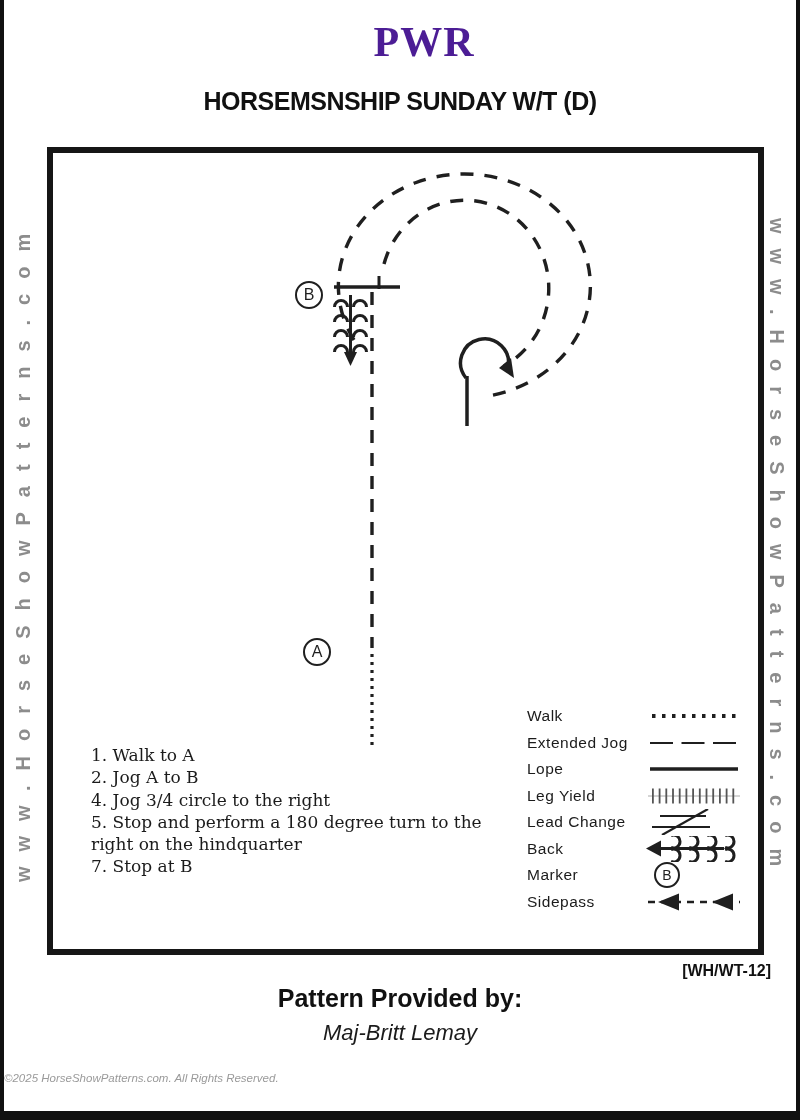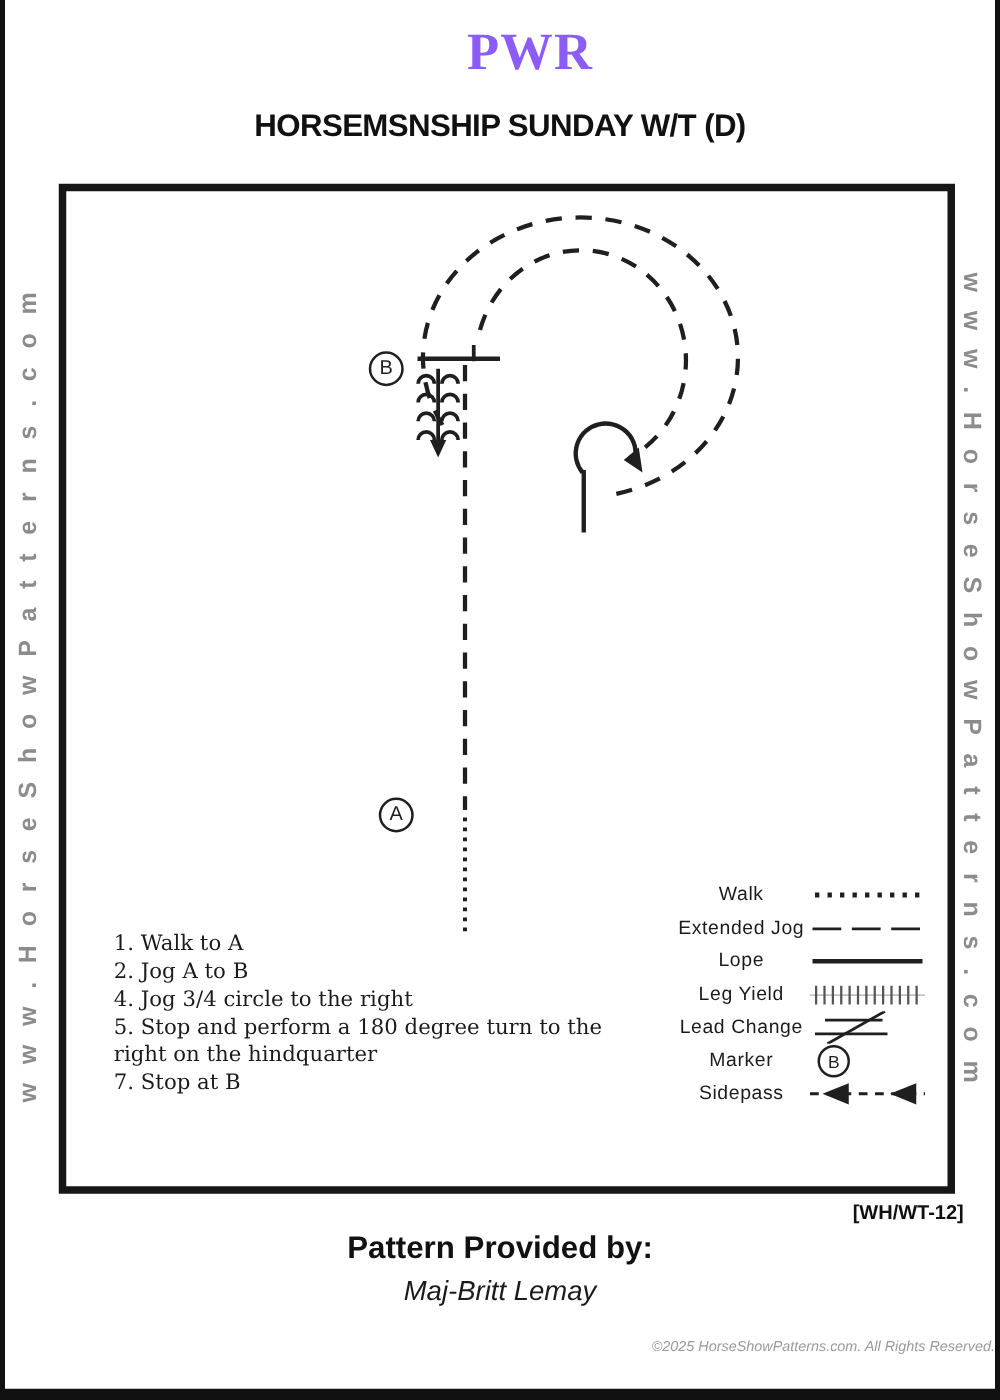--- a/index.html
+++ b/index.html
@@ -12,21 +12,21 @@
     border-right: 4px solid #111;
     border-bottom: 9px solid #111;
     background: #fff;
   }
 
   .title {
     position: absolute; top: 18px; left: 0; width: 100%;
     text-align: center;
     font-family: "Liberation Serif", serif;
     font-size: 42px; font-weight: 700; letter-spacing: 1px;
-    color: #8b5cf6;
+    color: #4c1d95;
     padding-left: 48px;
   }
   .subtitle {
     position: absolute; top: 76px; left: 0; width: 100%;
     text-align: center;
     font-size: 25px; font-weight: 700; letter-spacing: -0.5px;
     color: #111;
     margin-top: 11px;
   }
   .show-date {
@@ -69,22 +69,22 @@
   }
 
   .legend {
     position: absolute; top: 703px; right: 54px;
     display: flex; flex-direction: column;
   }
   .legend-row {
     display: flex; align-items: center; height: 26.5px;
   }
   .legend-label {
-    width: 106px; text-align: center; font-size: 15.5px; color: #1b1b1b;
-    letter-spacing: 0.5px; margin-right: 0;
+    width: 106px; text-align: left; font-size: 15.5px; color: #1b1b1b;
+    letter-spacing: 0.5px; margin-right: 13px;
   }
   .legend-symbol { width: 96px; height: 26px; position: relative; }
   .legend-symbol svg { display: block; }
   .legend-marker-circle {
     width: 26px; height: 26px; border: 2.5px solid #1f1f1f; border-radius: 50%;
     display: flex; align-items: center; justify-content: center;
     font-size: 14px; color: #1f1f1f; margin-left: 8px; background: #fff;
   }
 
   .pattern-code {
@@ -94,21 +94,21 @@
   .provided-by {
     position: absolute; top: 984px; left: 0; width: 100%;
     text-align: center; font-size: 25px; font-weight: 700; color: #111;
   }
   .provider {
     position: absolute; top: 1020px; left: 0; width: 100%;
     text-align: center; font-size: 22px; font-style: italic; color: #1b1b1b;
   }
   .copyright {
     position: absolute; top: 1072px; left: 0; width: 100%;
-    text-align: right; font-size: 11.5px; font-style: italic; color: #9a9a9a;
+    text-align: left; font-size: 11.5px; font-style: italic; color: #9a9a9a;
   }
 </style>
 </head>
 <body>
 
 <div class="page">
 
   <div class="title">PWR</div>
   <div class="subtitle">HORSEMSNSHIP SUNDAY W/T (D)</div>
 
@@ -209,20 +209,39 @@
       <div class="legend-label">Lead Change</div>
       <div class="legend-symbol">
         <svg width="96" height="26" viewBox="0 0 96 26">
           <path d="M 14 7 H 60" stroke="#1f1f1f" stroke-width="2.2" fill="none"></path>
           <path d="M 6 18 H 64" stroke="#1f1f1f" stroke-width="2.2" fill="none"></path>
           <path d="M 62 0 L 16 26" stroke="#1f1f1f" stroke-width="2.2" fill="none"></path>
         </svg>
       </div>
     </div>
 
+    <div class="legend-row">
+      <div class="legend-label">Back</div>
+      <div class="legend-symbol">
+        <svg width="96" height="26" viewBox="0 0 96 26">
+          <g stroke="#1f1f1f" fill="none" stroke-width="3">
+            <path d="M 25 -0.5 A 6.5 6.5 0 1 1 25 11.5"></path>
+            <path d="M 43 -0.5 A 6.5 6.5 0 1 1 43 11.5"></path>
+            <path d="M 61 -0.5 A 6.5 6.5 0 1 1 61 11.5"></path>
+            <path d="M 79 -0.5 A 6.5 6.5 0 1 1 79 11.5"></path>
+            <path d="M 25 13.5 A 6.5 6.5 0 1 1 25 25.5"></path>
+            <path d="M 43 13.5 A 6.5 6.5 0 1 1 43 25.5"></path>
+            <path d="M 61 13.5 A 6.5 6.5 0 1 1 61 25.5"></path>
+            <path d="M 79 13.5 A 6.5 6.5 0 1 1 79 25.5"></path>
+            <path d="M 12 12.5 H 78" stroke-width="3.2"></path>
+          </g>
+          <polygon points="0,12.5 15,4.5 15,20.5" fill="#1f1f1f"></polygon>
+        </svg>
+      </div>
+    </div>
 
     <div class="legend-row">
       <div class="legend-label">Marker</div>
       <div class="legend-symbol">
         <div class="legend-marker-circle">
           <span>B</span>
         </div>
       </div>
     </div>
 

